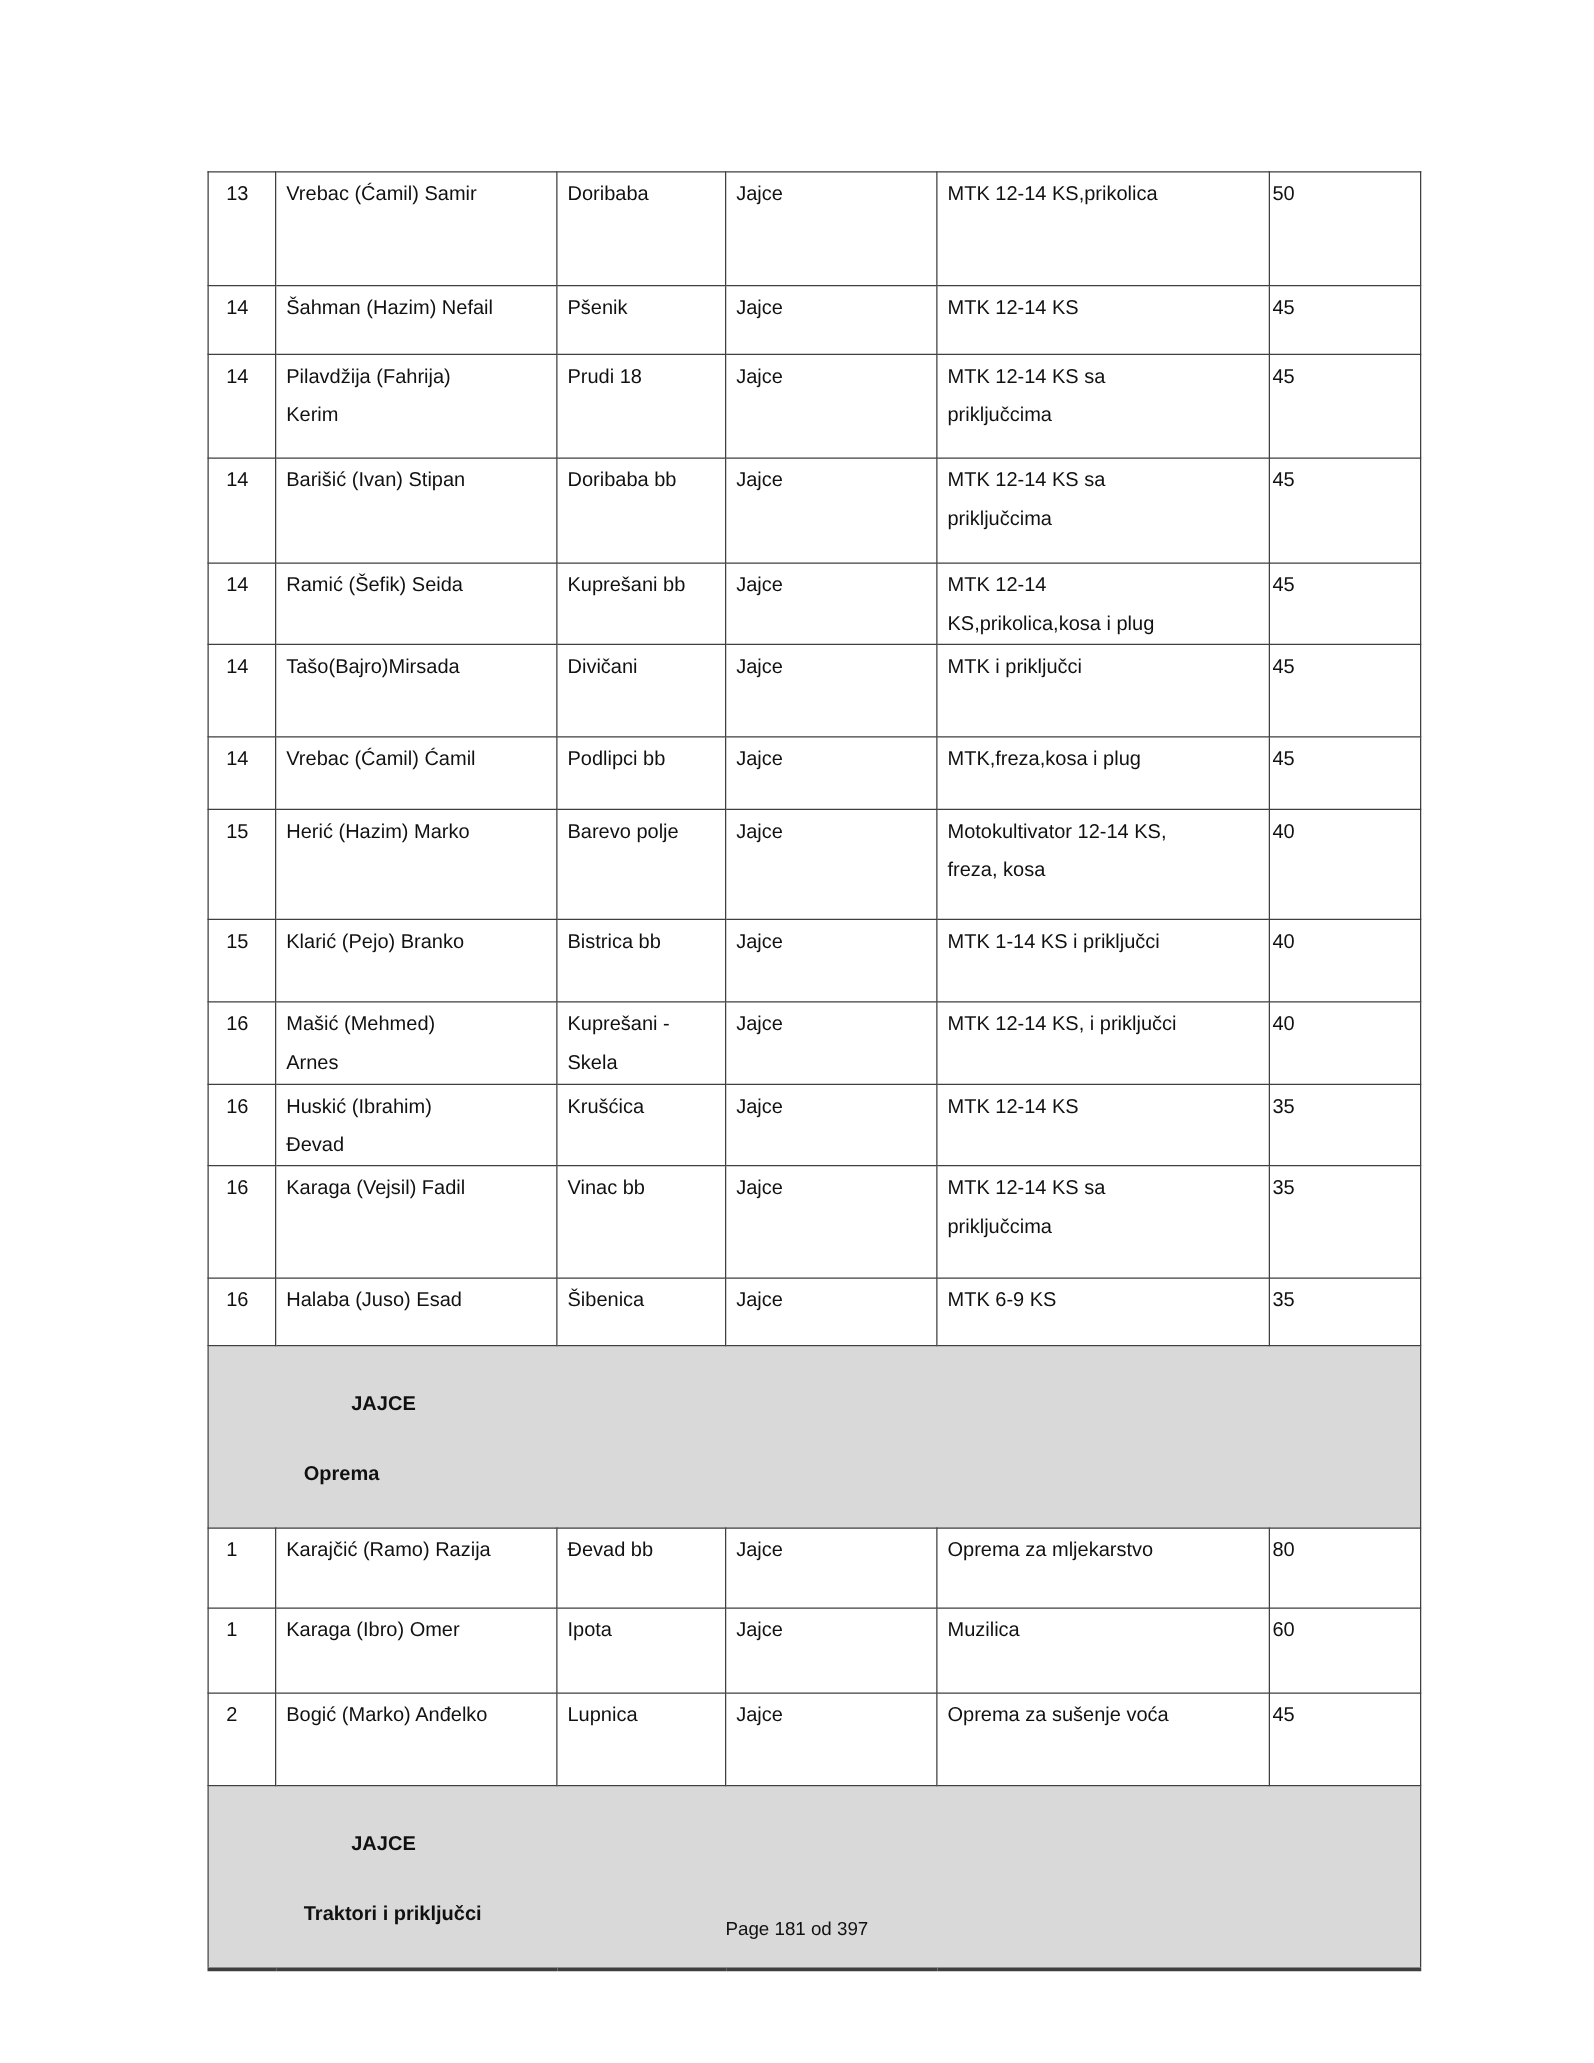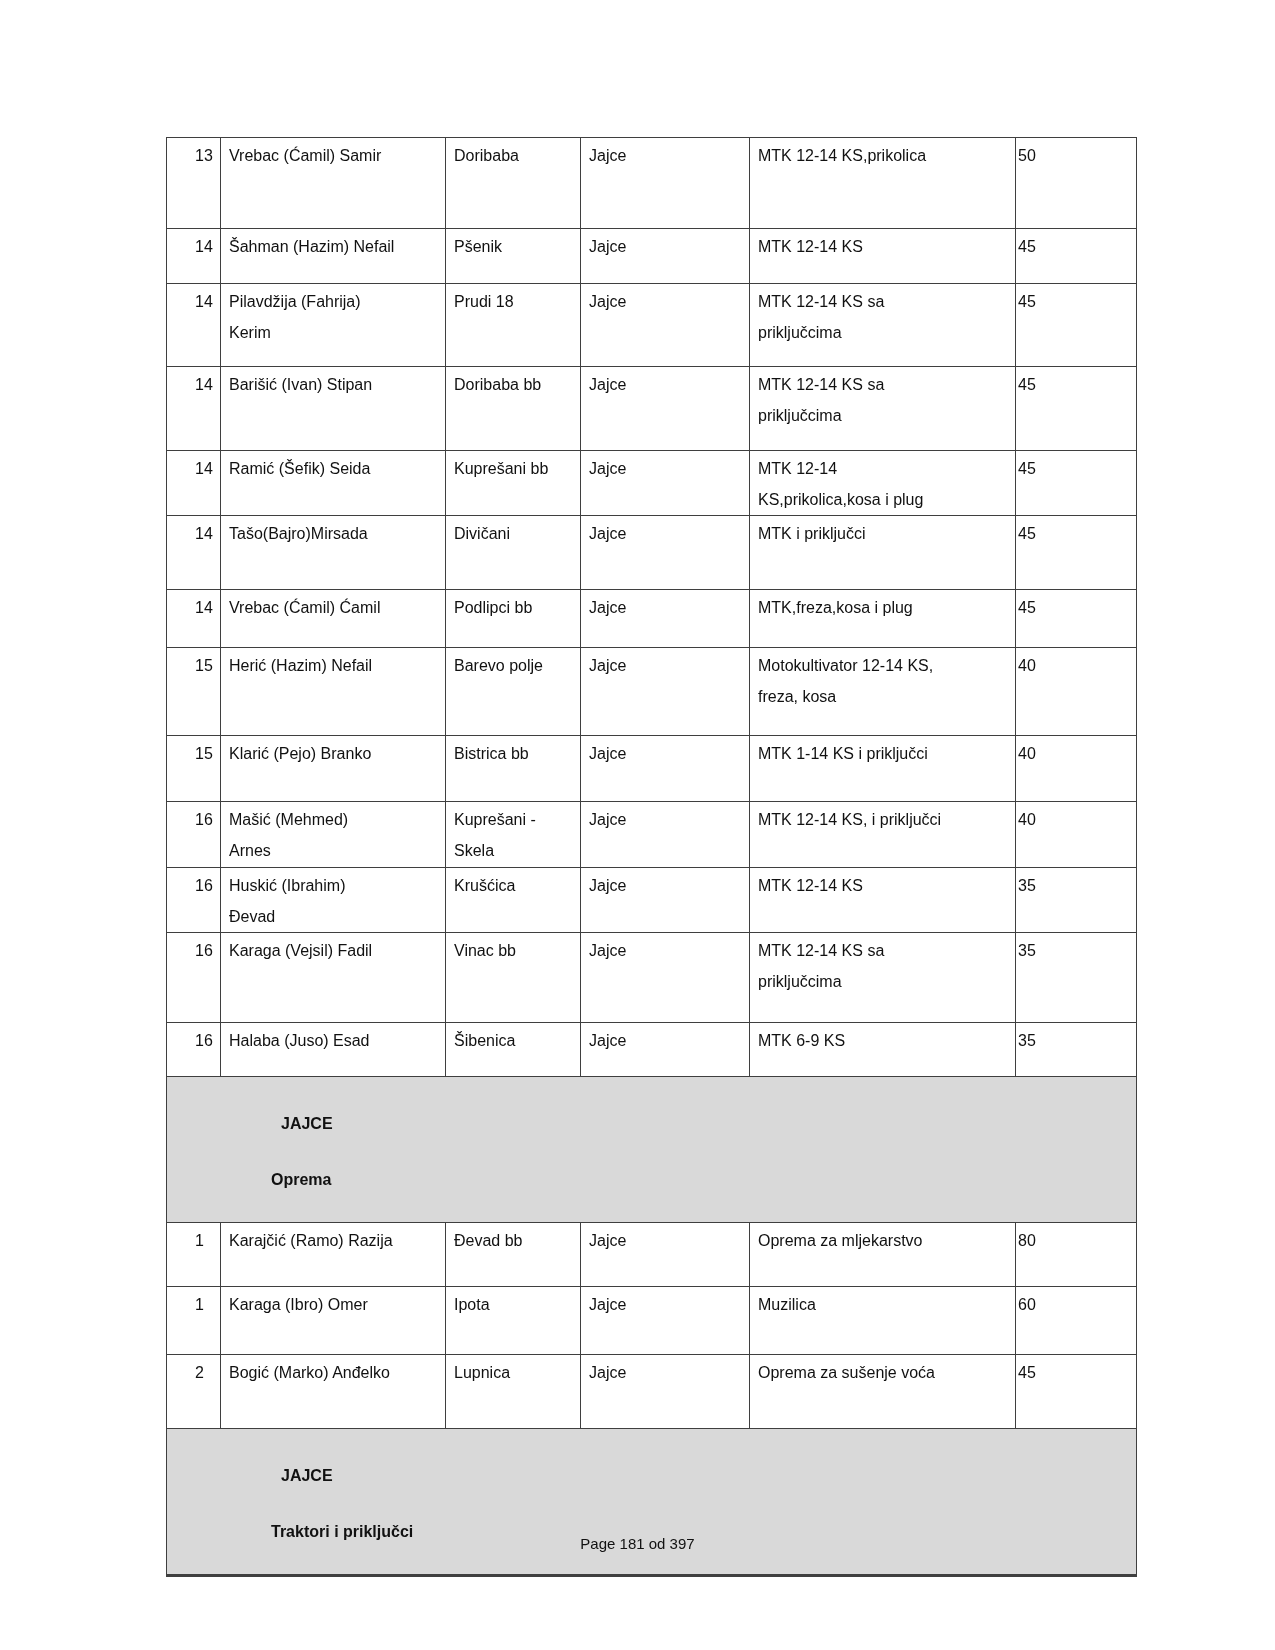--- a/index.html
+++ b/index.html
@@ -21,29 +21,29 @@
   }
   .doc-table td {
     border: 1px solid #3f3f3f;
     vertical-align: top;
     padding: 2px 8px 0 8px;
     font-size: 16px;
     line-height: 31px;
     white-space: pre-line;
     overflow: hidden;
   }
-  .doc-table td.c-num { padding-left: 28px; }
+  .doc-table td.c-num { padding-left: 14px; }
   .doc-table td.c-points { text-align: left; padding-left: 2px; padding-right: 2px; }
   tr.section-row td {
     background: #d9d9d9;
     padding: 5px 0 0 0;
     line-height: 28px;
   }
   .section-region { padding-left: 114px; font-weight: bold; }
-  .section-category { padding-left: 104px; font-weight: bold; }
+  .section-category { padding-left: 76px; font-weight: bold; }
   tr.table-end td { border-bottom: 3px solid #3f3f3f; }
   .footer {
     position: absolute;
     top: 1534px;
     left: 0;
     width: 1275px;
     text-align: center;
     font-size: 15px;
     line-height: 20px;
   }
@@ -116,21 +116,21 @@
     <tr style="height:58px">
       <td class="c-num">14</td>
       <td>Vrebac (Ćamil) Ćamil</td>
       <td>Podlipci bb</td>
       <td>Jajce</td>
       <td>MTK,freza,kosa i plug</td>
       <td class="c-points">45</td>
     </tr>
     <tr style="height:88px">
       <td class="c-num">15</td>
-      <td>Herić (Hazim) Nefail</td>
+      <td>Herić (Hazim) Marko</td>
       <td>Barevo polje</td>
       <td>Jajce</td>
       <td>Motokultivator 12-14 KS,
 freza, kosa</td>
       <td class="c-points">40</td>
     </tr>
     <tr style="height:66px">
       <td class="c-num">15</td>
       <td>Klarić (Pejo) Branko</td>
       <td>Bistrica bb</td>

